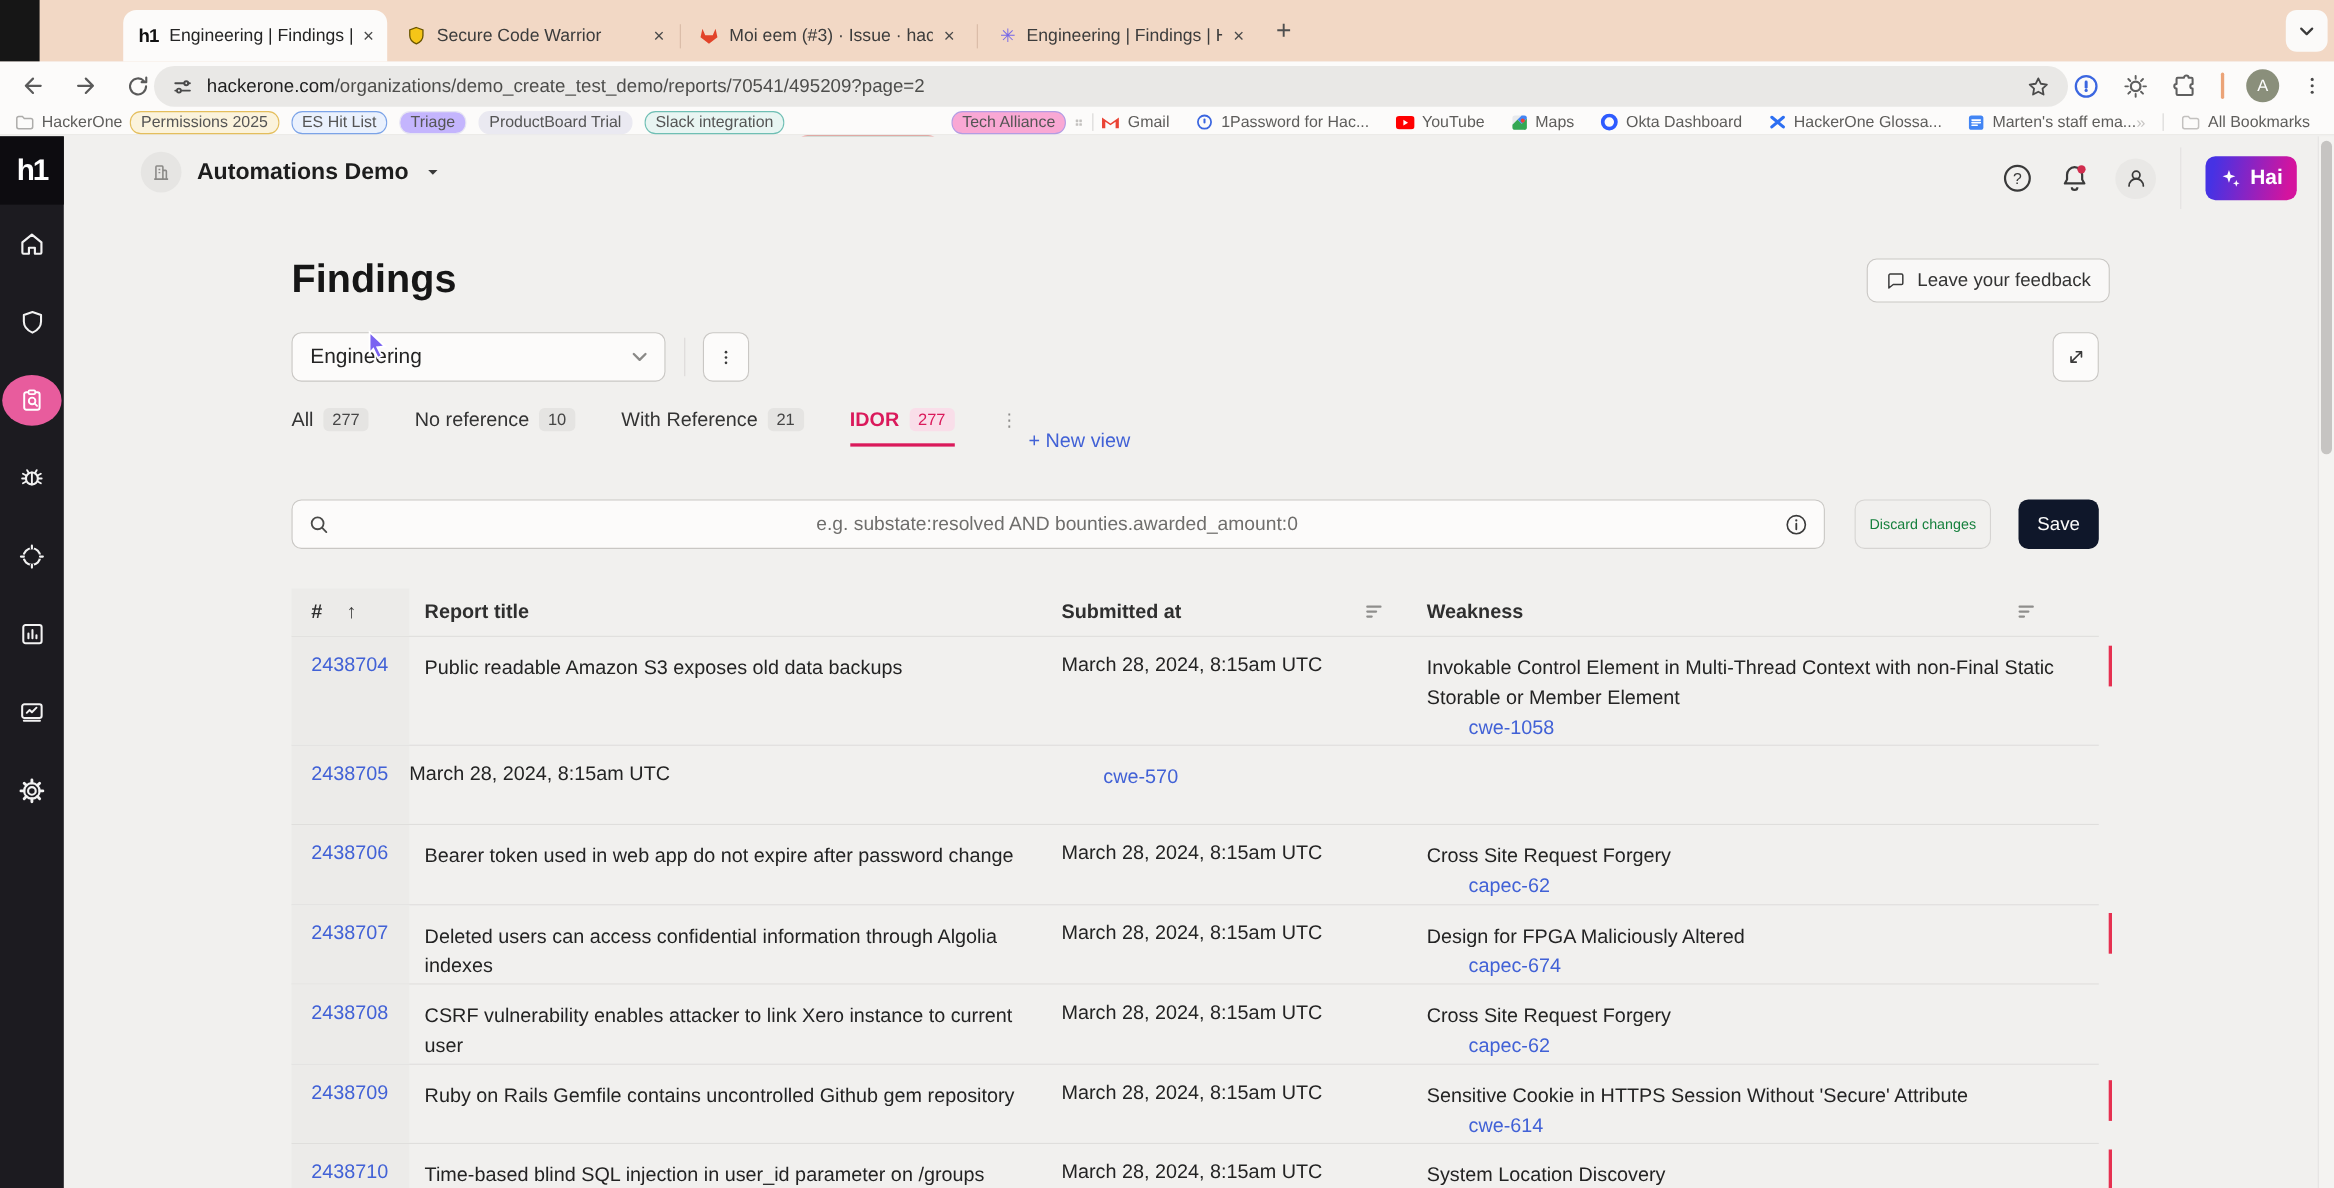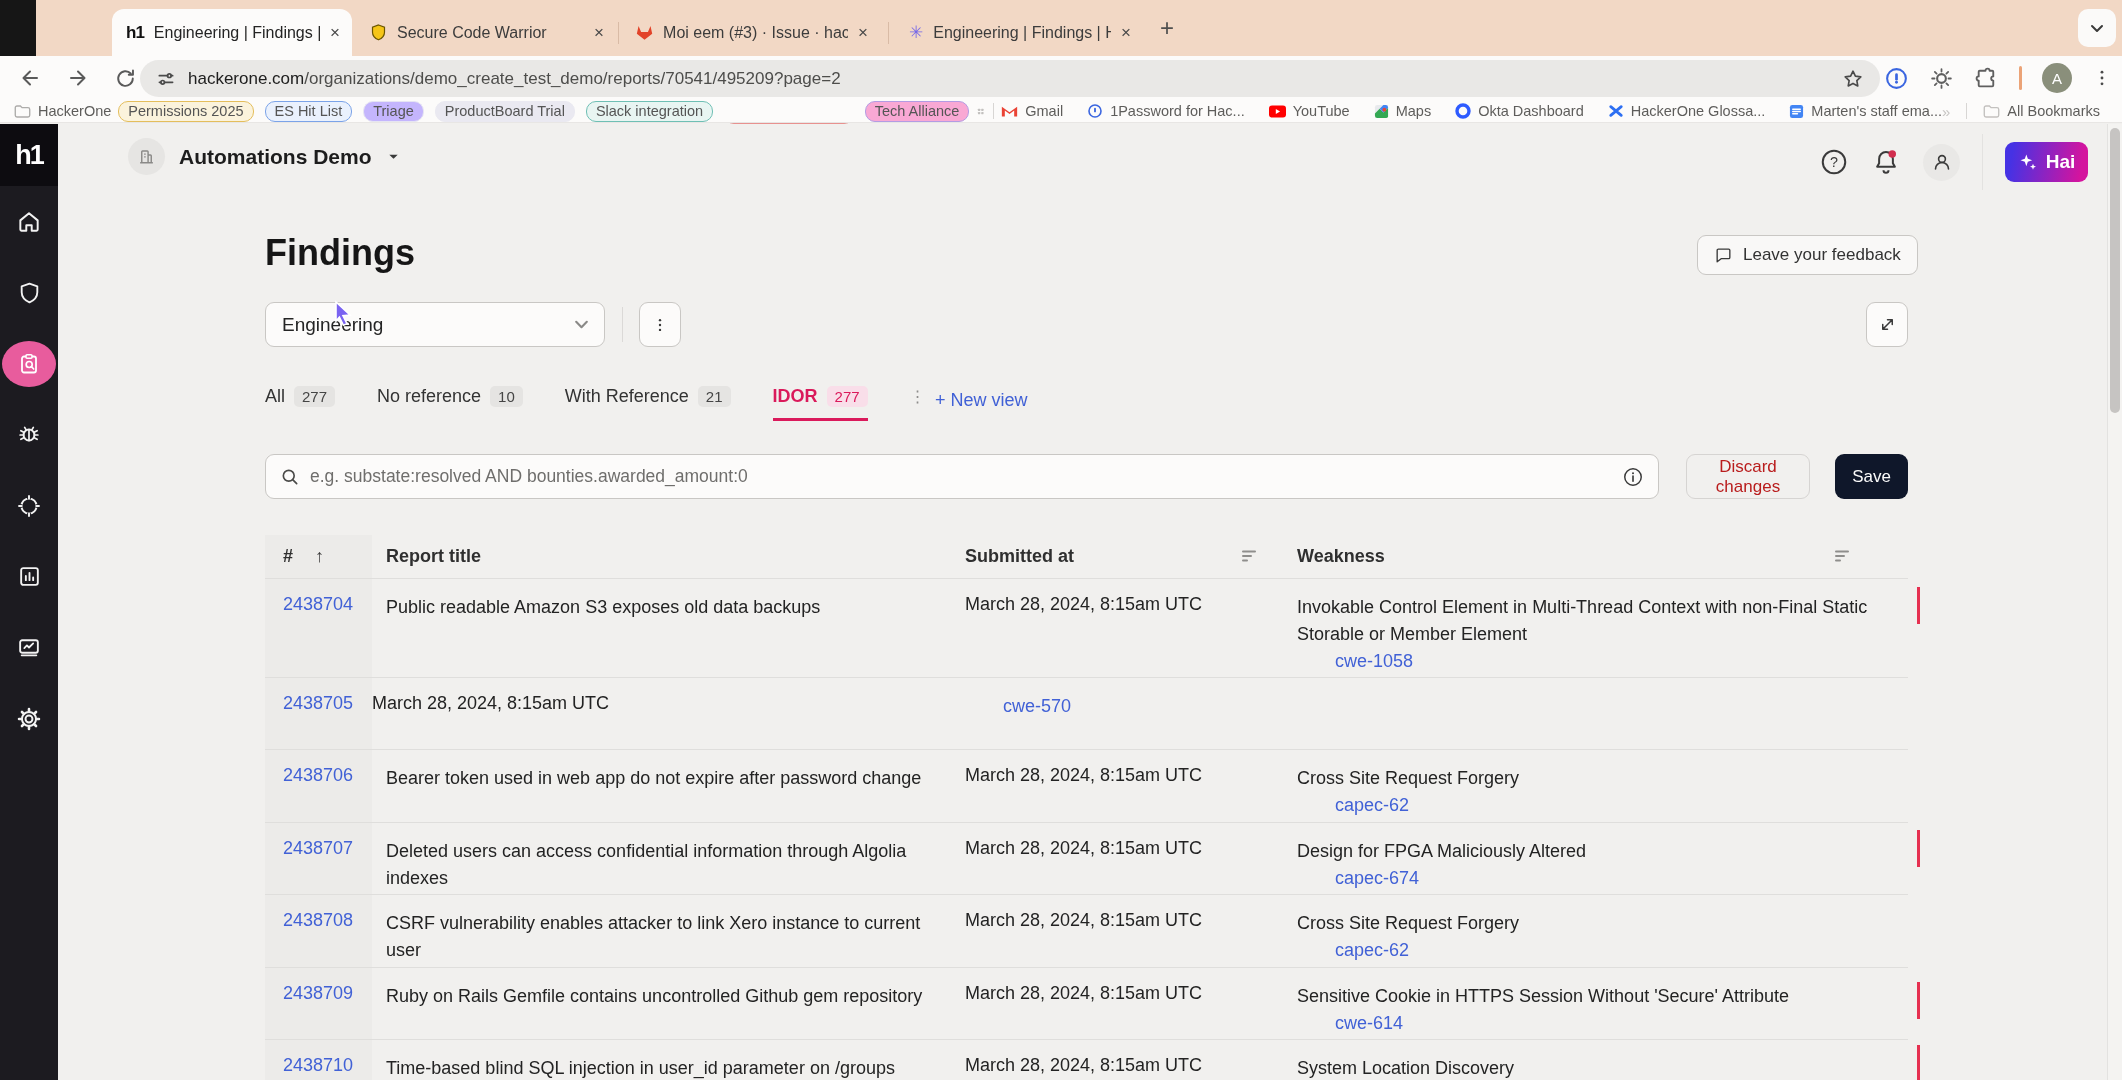--- a/index.html
+++ b/index.html
@@ -51,34 +51,34 @@
 
   .content { position:absolute; left:58px; top:66px; width:2050px; height:890px; }
   .h1title { position:absolute; left:207px; top:42px; font-size:36px; font-weight:700; color:#161616; }
   .feedback { position:absolute; left:1639px; top:45px; height:40px; padding:0 16px; background:#F9F8F7; border:1px solid #C9C7C4; border-radius:9px; display:flex; align-items:center; gap:10px; font-size:17px; color:#333; }
 
   .selrow-select { position:absolute; left:207px; top:112px; width:340px; height:45px; background:#FCFBFA; border:1px solid #C9C7C4; border-radius:9px; display:flex; align-items:center; justify-content:space-between; padding:0 14px 0 16px; font-size:19px; color:#242424; }
   .selrow-div { position:absolute; left:564px; top:117px; width:1px; height:35px; background:#DBD9D7; }
   .kebabbtn { position:absolute; left:581px; top:112px; width:42px; height:45px; background:#FCFBFA; border:1px solid #C9C7C4; border-radius:9px; display:flex; align-items:center; justify-content:center; font-size:17px; color:#333; letter-spacing:0; }
   .expandbtn { position:absolute; left:1808px; top:112px; width:42px; height:45px; background:#FCFBFA; border:1px solid #C9C7C4; border-radius:9px; display:flex; align-items:center; justify-content:center; }
 
-  .views { position:absolute; left:207px; top:196px; display:flex; align-items:center; gap:42px; font-size:18px; color:#333; }
+  .views { position:absolute; left:207px; top:181px; display:flex; align-items:center; gap:42px; font-size:18px; color:#333; }
   .vt { display:flex; align-items:center; gap:9px; }
   .vbadge { background:#E5E4E2; color:#454545; border-radius:5px; font-size:15px; padding:2px 8px; }
   .vt.active { color:#DA1A5B; font-weight:700; position:relative; }
   .vt.active .vbadge { background:#F9DEE9; color:#DA1A5B; font-weight:400; }
   .vt.active::after { content:""; position:absolute; left:0; right:0; bottom:-14px; height:3px; background:#DA1A5B; }
   .vkebab { color:#8E8D8B; font-size:16px; }
   .newview { position:absolute; left:877px; top:200px; font-size:18px; color:#4161D6; }
 
   .searchrow { position:absolute; left:207px; top:264px; width:1643px; height:45px; }
   .searchbox { position:absolute; left:0; top:0; width:1394px; height:45px; background:#FCFBFA; border:1px solid #C9C7C4; border-radius:9px; display:flex; align-items:center; padding:0 14px 0 14px; gap:10px; }
-  .searchbox input { border:none; outline:none; background:transparent; flex:1; font-size:17.5px; font-family:"Liberation Sans",sans-serif; color:#242424; }
+  .searchbox input { border:none; outline:none; background:transparent; flex:1; font-size:17.5px; font-family:"Liberation Sans",sans-serif; color:#242424;text-align:center; }
   .searchbox input::placeholder { color:#6F6E6C; opacity:1; }
-  .discard { position:absolute; left:1421px; top:0; width:124px; height:45px; border:1px solid #D6D4D2; border-radius:9px; background:transparent; color:#b91c1c; font-size:17px; display:flex; align-items:center; justify-content:center; }
+  .discard { position:absolute; left:1421px; top:0; width:124px; height:45px; border:1px solid #D6D4D2; border-radius:9px; background:transparent; color:#15803d; font-size:13px; display:flex; align-items:center; justify-content:center; }
   .savebtn { position:absolute; left:1570px; top:0; width:73px; height:45px; border-radius:9px; background:#0f172a; color:#FBFBFB; font-size:17px; display:flex; align-items:center; justify-content:center; }
 
   
   .table { position:absolute; left:207px; top:345px; width:1643px; }
   .thead, .trow { display:grid; grid-template-columns:107px 593px 332px 611px; }
   .thead { height:43px; align-items:center; font-size:18px; font-weight:700; color:#2F2F2F; }
   .th-id { background:#ECEBE9; height:100%; display:flex; align-items:center; padding-left:18px; gap:22px; font-weight:700; }
   .sortarrow { font-weight:400; color:#3A3A3A; }
   .th { padding-left:14px; position:relative; height:100%; display:flex; align-items:center; }
   .th.nolpad { padding-left:0; }

